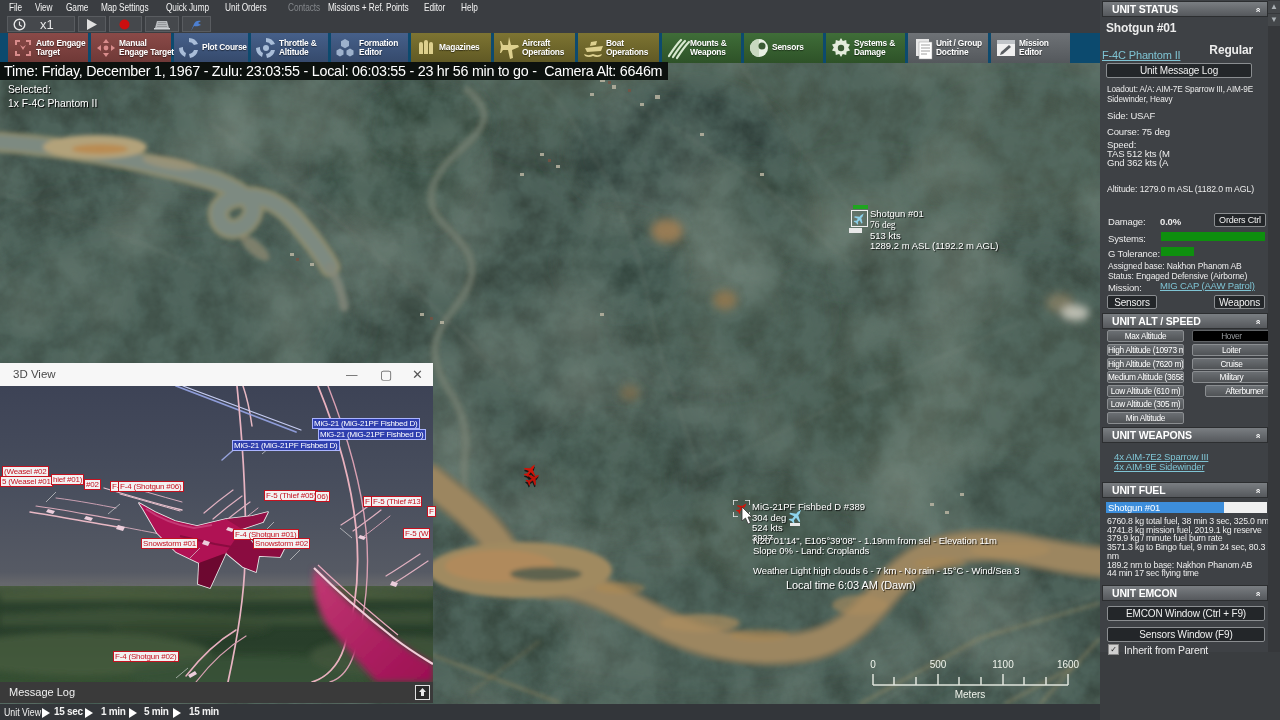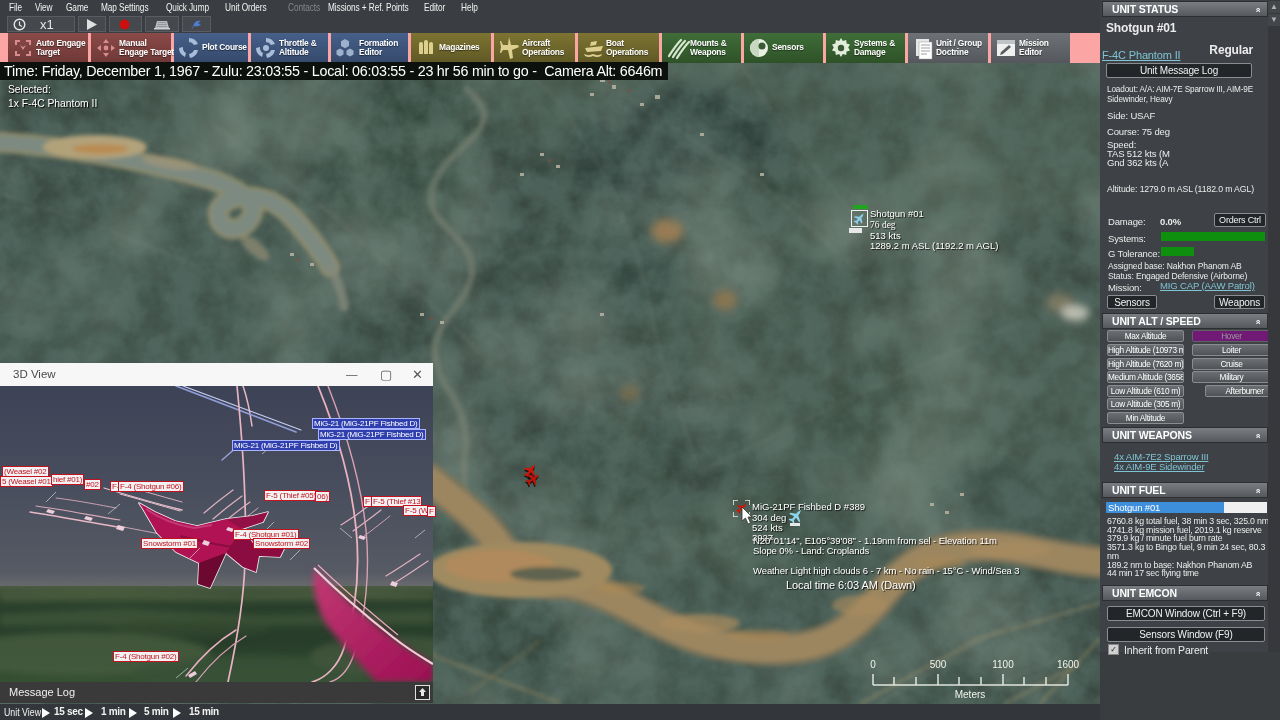--- a/index.html
+++ b/index.html
@@ -6,37 +6,37 @@
     font-family:"Liberation Sans",sans-serif;}
   .abs{position:absolute;}
   #stage{position:relative;width:1280px;height:720px;overflow:hidden;}
   
   #menubar{left:0;top:0;width:1100px;height:16px;background:#3a3d41;color:#f2f2f2;font-size:11.5px;letter-spacing:-0.1px;}
   #menubar span{position:absolute;top:1px;white-space:nowrap;transform:scaleX(0.72);transform-origin:0 0;font-size:11.5px;}
   
   #iconrow{left:0;top:16px;width:1100px;height:17px;background:#3a3d41;}
   .ibtn{position:absolute;top:0;height:16px;background:#45484c;border:1px solid #595c60;box-sizing:border-box;}
   
-  #toolbar{left:0;top:33px;width:1100px;height:30px;background:#fca5a5;}
+  #toolbar{left:0;top:33px;width:1100px;height:30px;background:#0c4a6e;}
   .tbtn{position:absolute;top:0;height:30px;box-sizing:border-box;color:#fff;font-size:8.4px;letter-spacing:-0.2px;font-weight:bold;line-height:9.3px;}
   .tbtn .lbl{position:absolute;top:50%;transform:translateY(-50%);left:28px;text-shadow:0 1px 1px rgba(0,0,0,.5);white-space:nowrap;}
   .tbtn svg{position:absolute;left:3px;top:3px;}
   
   #timebar{left:0;top:62px;width:668px;height:18px;background:#0c110e;color:#fff;font-size:14.3px;letter-spacing:-0.25px;line-height:18px;white-space:nowrap;padding-left:4px;box-sizing:border-box;}
   #selected{left:8px;top:83px;color:#fff;font-size:10.3px;text-shadow:1px 1px 1px #000;line-height:13.5px;}
   
   #sidebar{left:1100px;top:0;width:180px;height:652px;background:#3e4145;color:#ececec;font-size:9.5px;letter-spacing:-0.15px;}
   .shdr{position:absolute;left:2px;width:166px;height:16px;background:linear-gradient(#7a7e82,#55585c);
         border:1px solid #2c2e30;box-sizing:border-box;color:#fff;font-weight:bold;font-size:10.5px;line-height:14px;padding-left:9px;}
   .shdr .chev{position:absolute;right:6px;top:1px;font-size:9px;font-weight:bold;color:#fff;transform:rotate(-90deg);}
   .sbtn{position:absolute;background:#232629;border:1px solid #8a8d90;box-sizing:border-box;color:#f0f0f0;
         font-size:10px;text-align:center;border-radius:2px;}
   .gbtn{position:absolute;background:linear-gradient(#6b6f73,#505356);border:1px solid #8a8d90;box-sizing:border-box;
         color:#fff;font-size:8.3px;letter-spacing:-0.3px;text-align:center;border-radius:2px;height:12px;line-height:11px;overflow:hidden;white-space:nowrap;}
-  .gbtn.dis{background:#701a75;border-color:#606366;color:#9a9da0;}
+  .gbtn.dis{background:#000000;border-color:#606366;color:#9a9da0;}
   .slink{color:#7fc4d4;text-decoration:underline;}
   
   #scrollstrip{left:1268px;top:0;width:12px;height:652px;background:#36383b;}
   
   #view3d{left:0;top:363px;width:433px;height:319px;background:#f9a8d4;border-right:1px solid #d8d8d8;box-sizing:border-box;}
   #v3title{left:0;top:0;width:433px;height:23px;background:#f7f7f7;color:#4a4a4a;font-size:11.5px;line-height:23px;}
   
   #msglog{left:0;top:682px;width:433px;height:21px;background:#3a3a3a;color:#f0f0f0;font-size:11px;line-height:21px;}
   
   #bottombar{left:0;top:704px;width:1100px;height:16px;background:#33363a;color:#f2f2f2;font-size:11px;line-height:16px;}
@@ -562,21 +562,21 @@
     <div class="v3lbl v3red" style="left:2px;top:103px;">(Weasel #02</div>
     <div class="v3lbl v3red" style="left:0px;top:113px;">5 (Weasel #01</div>
     <div class="v3lbl v3red" style="left:51px;top:111px;">hief #01)</div>
     <div class="v3lbl v3red" style="left:84px;top:116px;">#02</div>
     <div class="v3lbl v3red" style="left:110px;top:118px;">F-</div>
     <div class="v3lbl v3red" style="left:118px;top:118px;">F-4 (Shotgun #06)</div>
     <div class="v3lbl v3red" style="left:264px;top:127px;">F-5 (Thief #05)</div>
     <div class="v3lbl v3red" style="left:315px;top:128px;">06)</div>
     <div class="v3lbl v3red" style="left:363px;top:133px;">F</div>
     <div class="v3lbl v3red" style="left:371px;top:133px;">F-5 (Thief #13</div>
-    <div class="v3lbl v3red" style="left:403px;top:142px;text-align:right;">F-5 (W</div>
+    <div class="v3lbl v3red" style="left:403px;top:165px;text-align:right;">F-5 (W</div>
     <div class="v3lbl v3red" style="left:427px;top:143px;">F</div>
     <div class="v3lbl v3red" style="left:233px;top:166px;">F-4 (Shotgun #01)</div>
     <div class="v3lbl v3red" style="left:141px;top:175px;">Snowstorm #01</div>
     <div class="v3lbl v3red" style="left:253px;top:175px;">Snowstorm #02</div>
     <div class="v3lbl v3red" style="left:113px;top:288px;">F-4 (Shotgun #02)</div>
   </div>
 
   <div class="abs" id="msglog"><span style="padding-left:9px;">Message Log</span>
     <svg class="abs" style="left:415px;top:3px;" width="15" height="15" viewBox="0 0 15 15">
       <rect x=".5" y=".5" width="14" height="14" fill="#2a2a2a" stroke="#e0e0e0"></rect>

